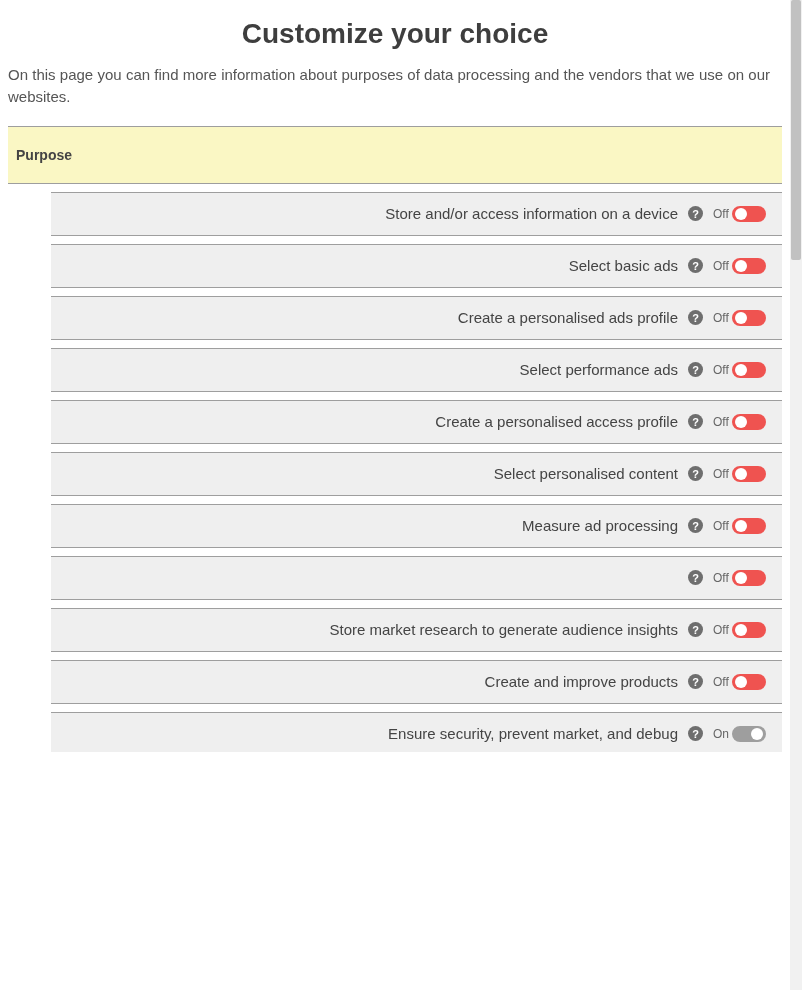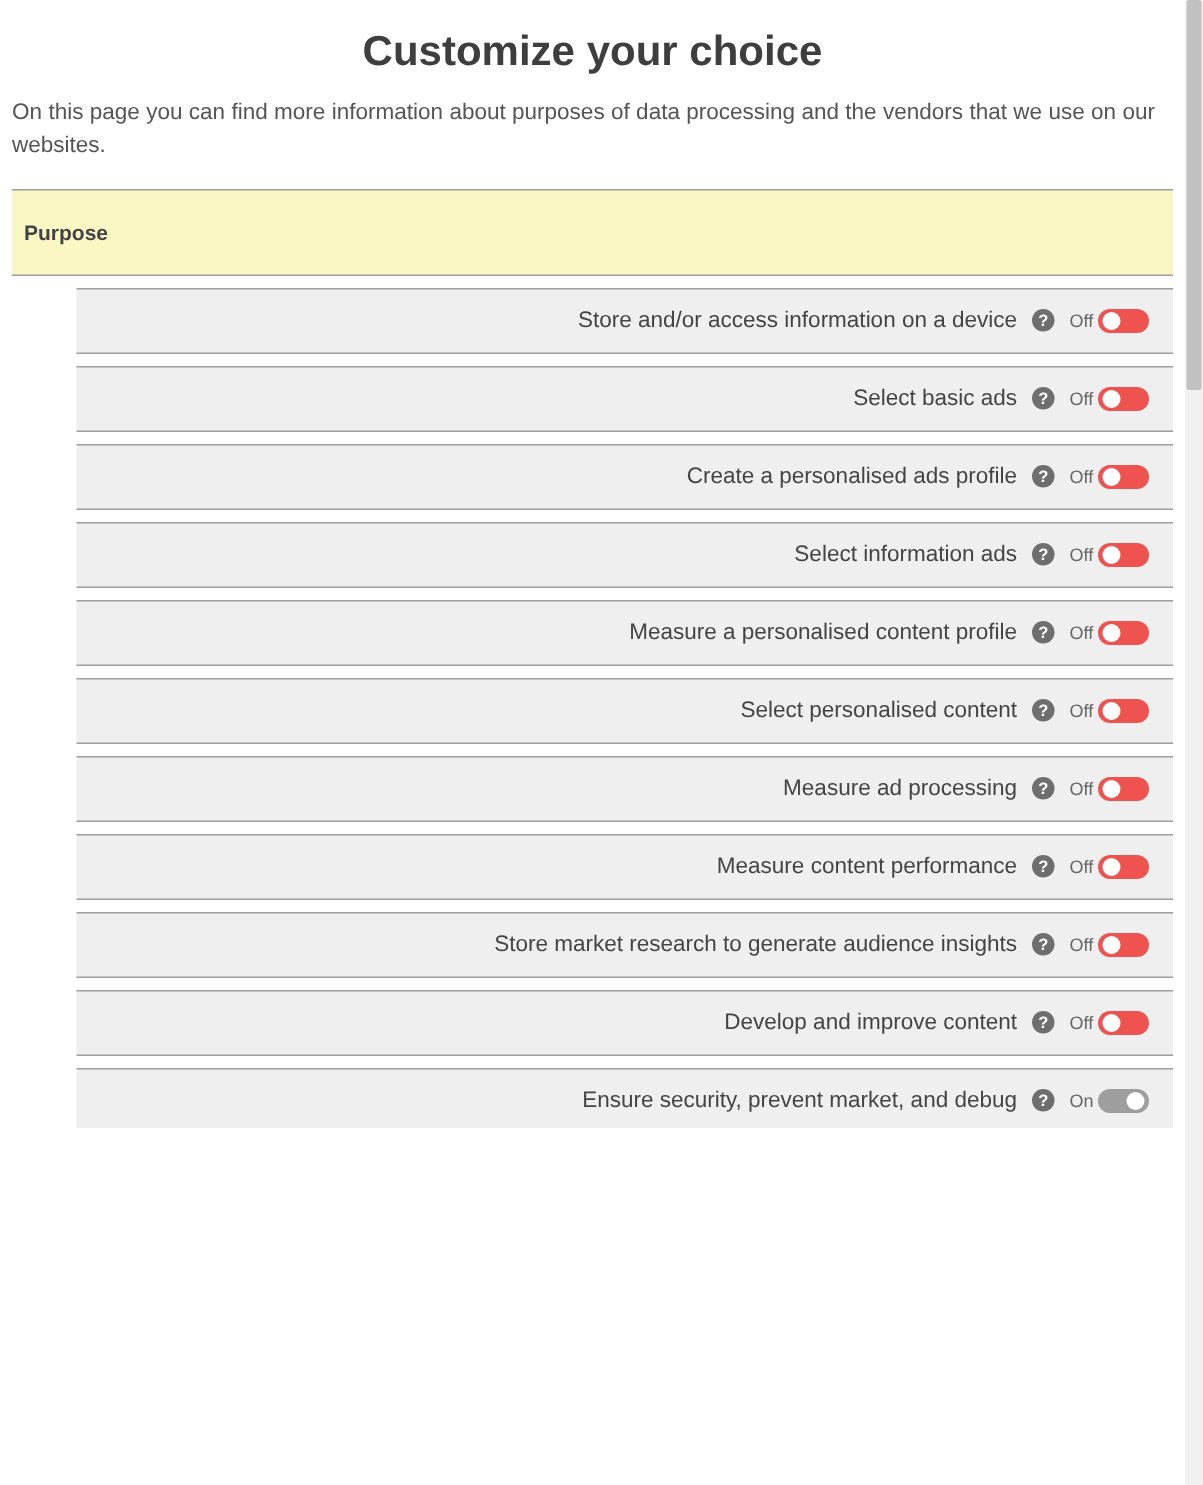--- a/index.html
+++ b/index.html
@@ -178,33 +178,33 @@
               <div class="toggle-wrap">
                 <span class="toggle-state">Off</span>
                 <div class="toggle off">
                   <div class="knob"></div>
                 </div>
               </div>
             </div>
           </div>
           <div class="purpose-block">
             <div class="purpose-row">
-              <span class="purpose-label">Select information ads</span>
-              <span class="help-icon">?</span>
-              <div class="toggle-wrap">
-                <span class="toggle-state">Off</span>
-                <div class="toggle off">
-                  <div class="knob"></div>
-                </div>
-              </div>
-            </div>
-          </div>
-          <div class="purpose-block">
-            <div class="purpose-row">
-              <span class="purpose-label">Measure a personalised content profile</span>
+              <span class="purpose-label">Select performance ads</span>
+              <span class="help-icon">?</span>
+              <div class="toggle-wrap">
+                <span class="toggle-state">Off</span>
+                <div class="toggle off">
+                  <div class="knob"></div>
+                </div>
+              </div>
+            </div>
+          </div>
+          <div class="purpose-block">
+            <div class="purpose-row">
+              <span class="purpose-label">Create a personalised access profile</span>
               <span class="help-icon">?</span>
               <div class="toggle-wrap">
                 <span class="toggle-state">Off</span>
                 <div class="toggle off">
                   <div class="knob"></div>
                 </div>
               </div>
             </div>
           </div>
           <div class="purpose-block">
@@ -226,21 +226,20 @@
               <div class="toggle-wrap">
                 <span class="toggle-state">Off</span>
                 <div class="toggle off">
                   <div class="knob"></div>
                 </div>
               </div>
             </div>
           </div>
           <div class="purpose-block">
             <div class="purpose-row">
-              <span class="purpose-label">Measure content performance</span>
               <span class="help-icon">?</span>
               <div class="toggle-wrap">
                 <span class="toggle-state">Off</span>
                 <div class="toggle off">
                   <div class="knob"></div>
                 </div>
               </div>
             </div>
           </div>
           <div class="purpose-block">
@@ -250,21 +249,21 @@
               <div class="toggle-wrap">
                 <span class="toggle-state">Off</span>
                 <div class="toggle off">
                   <div class="knob"></div>
                 </div>
               </div>
             </div>
           </div>
           <div class="purpose-block">
             <div class="purpose-row">
-              <span class="purpose-label">Develop and improve content</span>
+              <span class="purpose-label">Create and improve products</span>
               <span class="help-icon">?</span>
               <div class="toggle-wrap">
                 <span class="toggle-state">Off</span>
                 <div class="toggle off">
                   <div class="knob"></div>
                 </div>
               </div>
             </div>
           </div>
           <div class="purpose-block">

